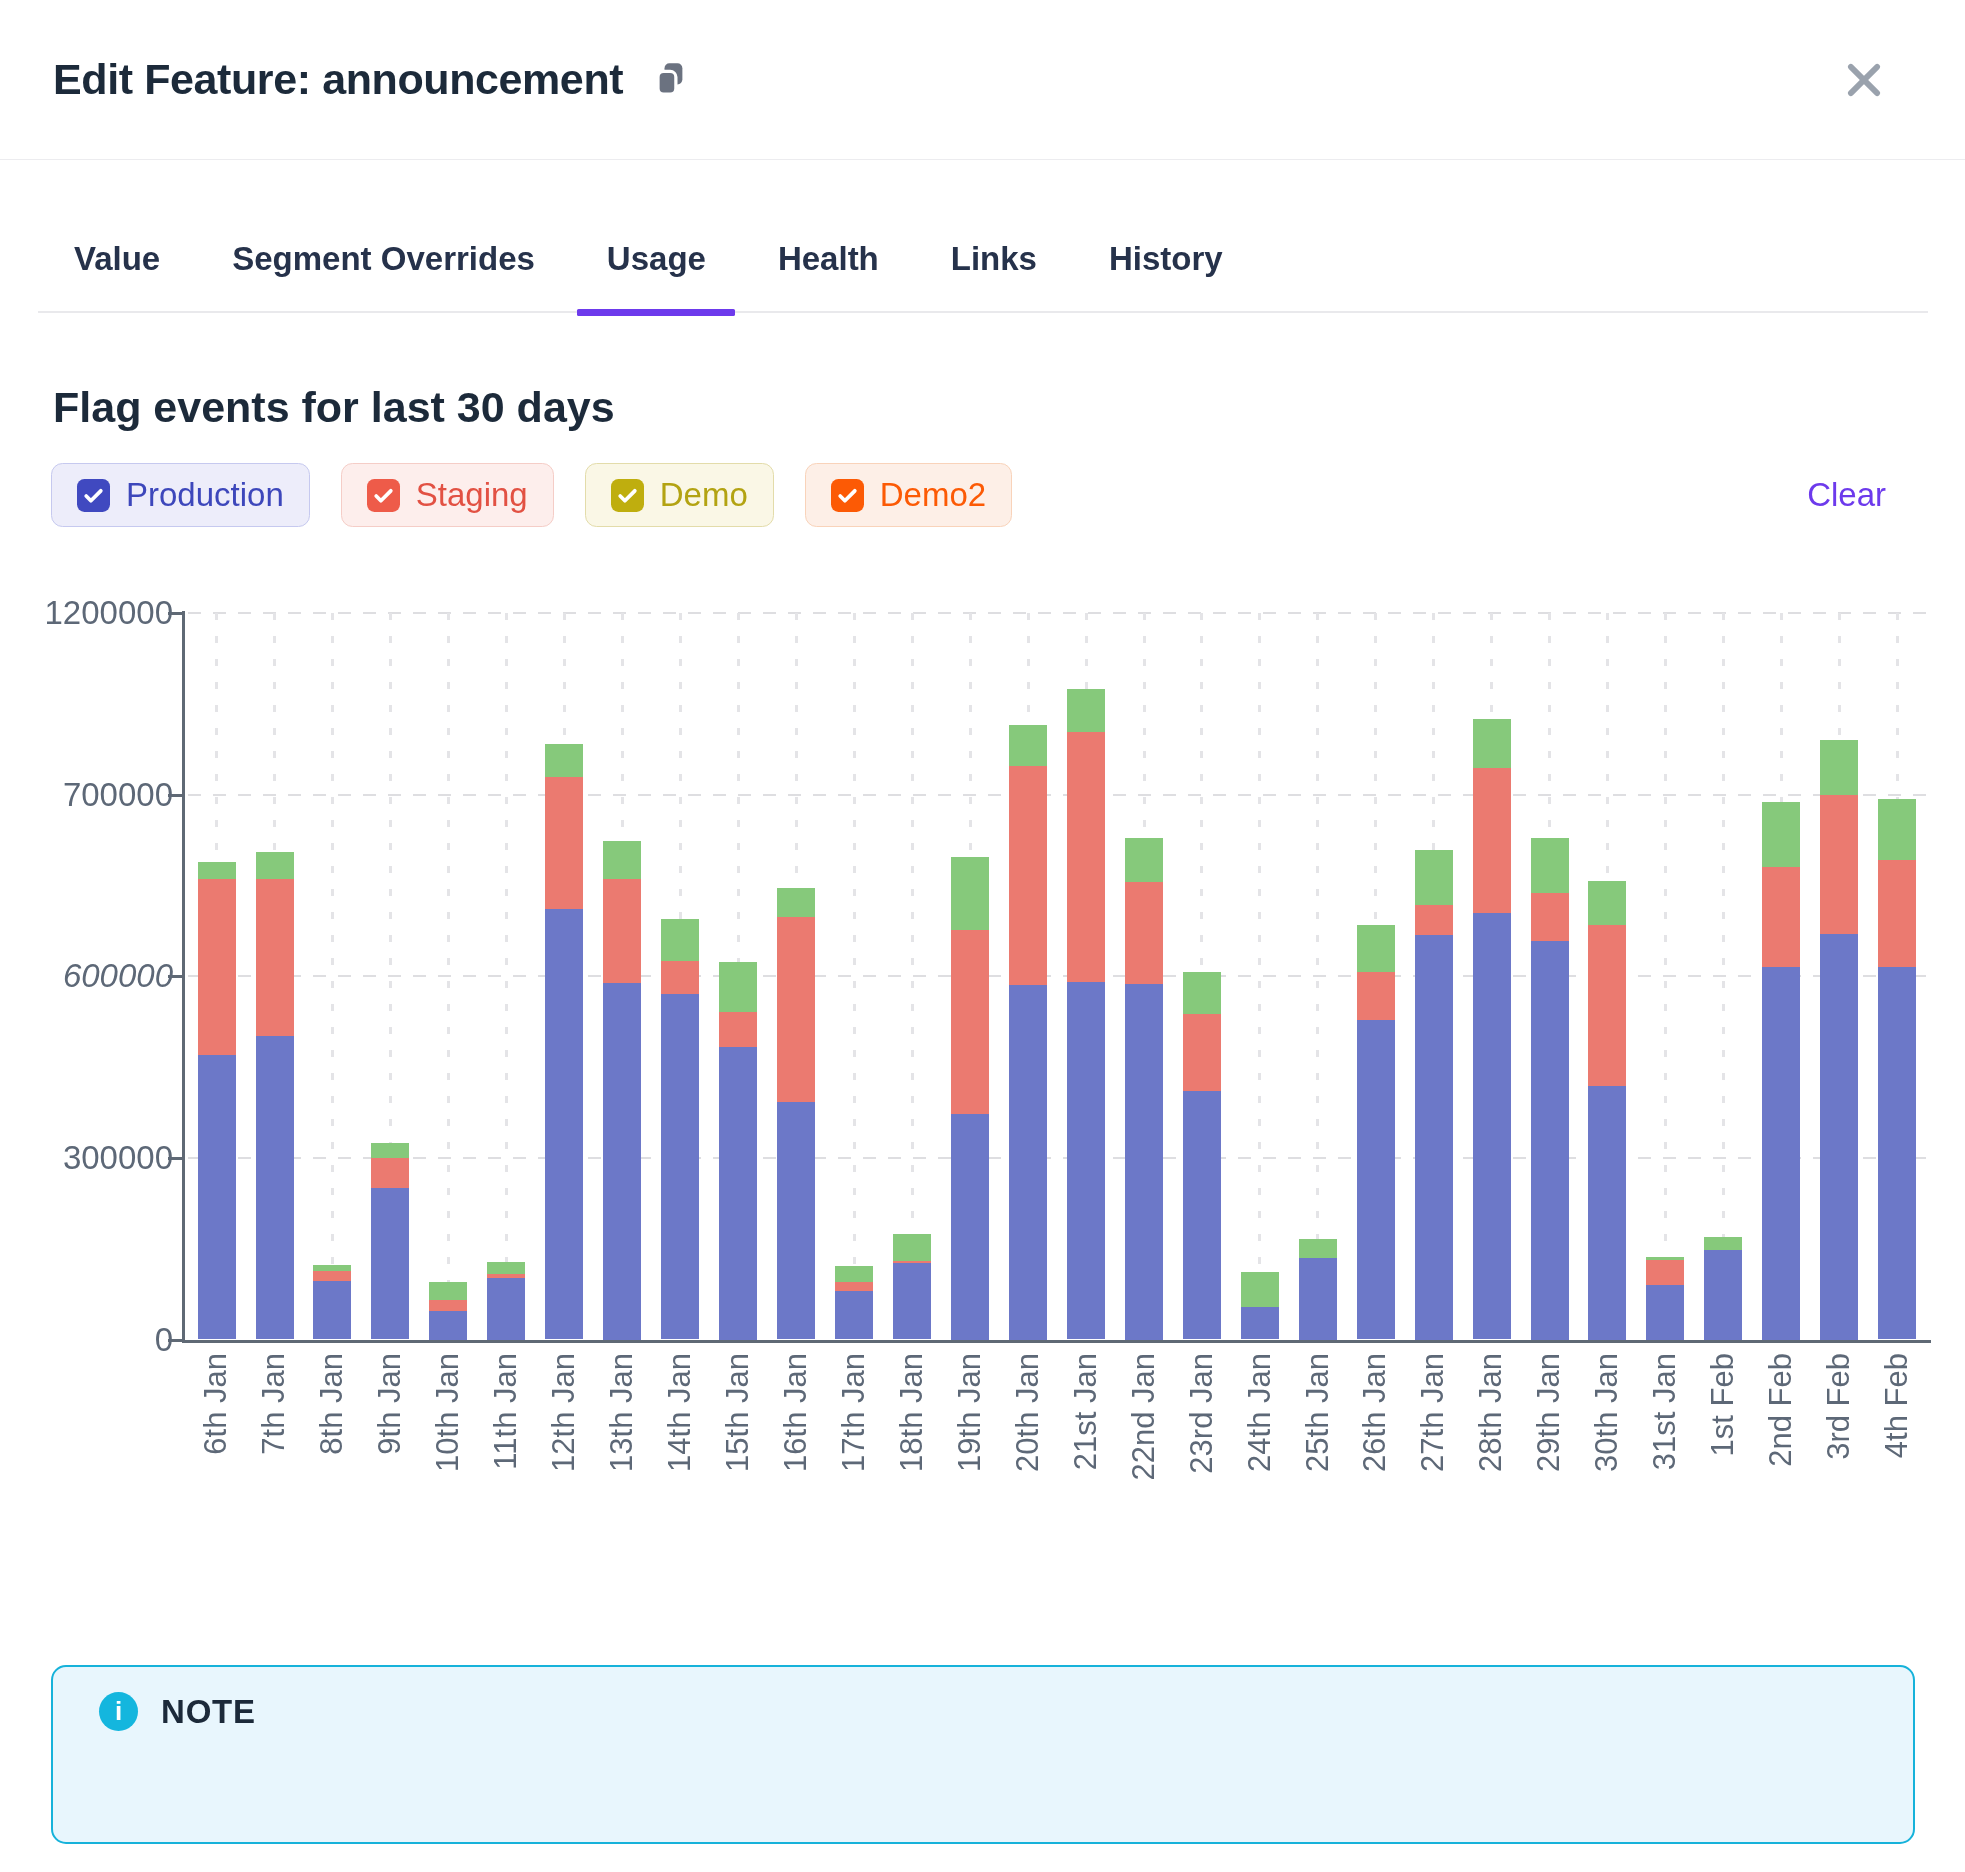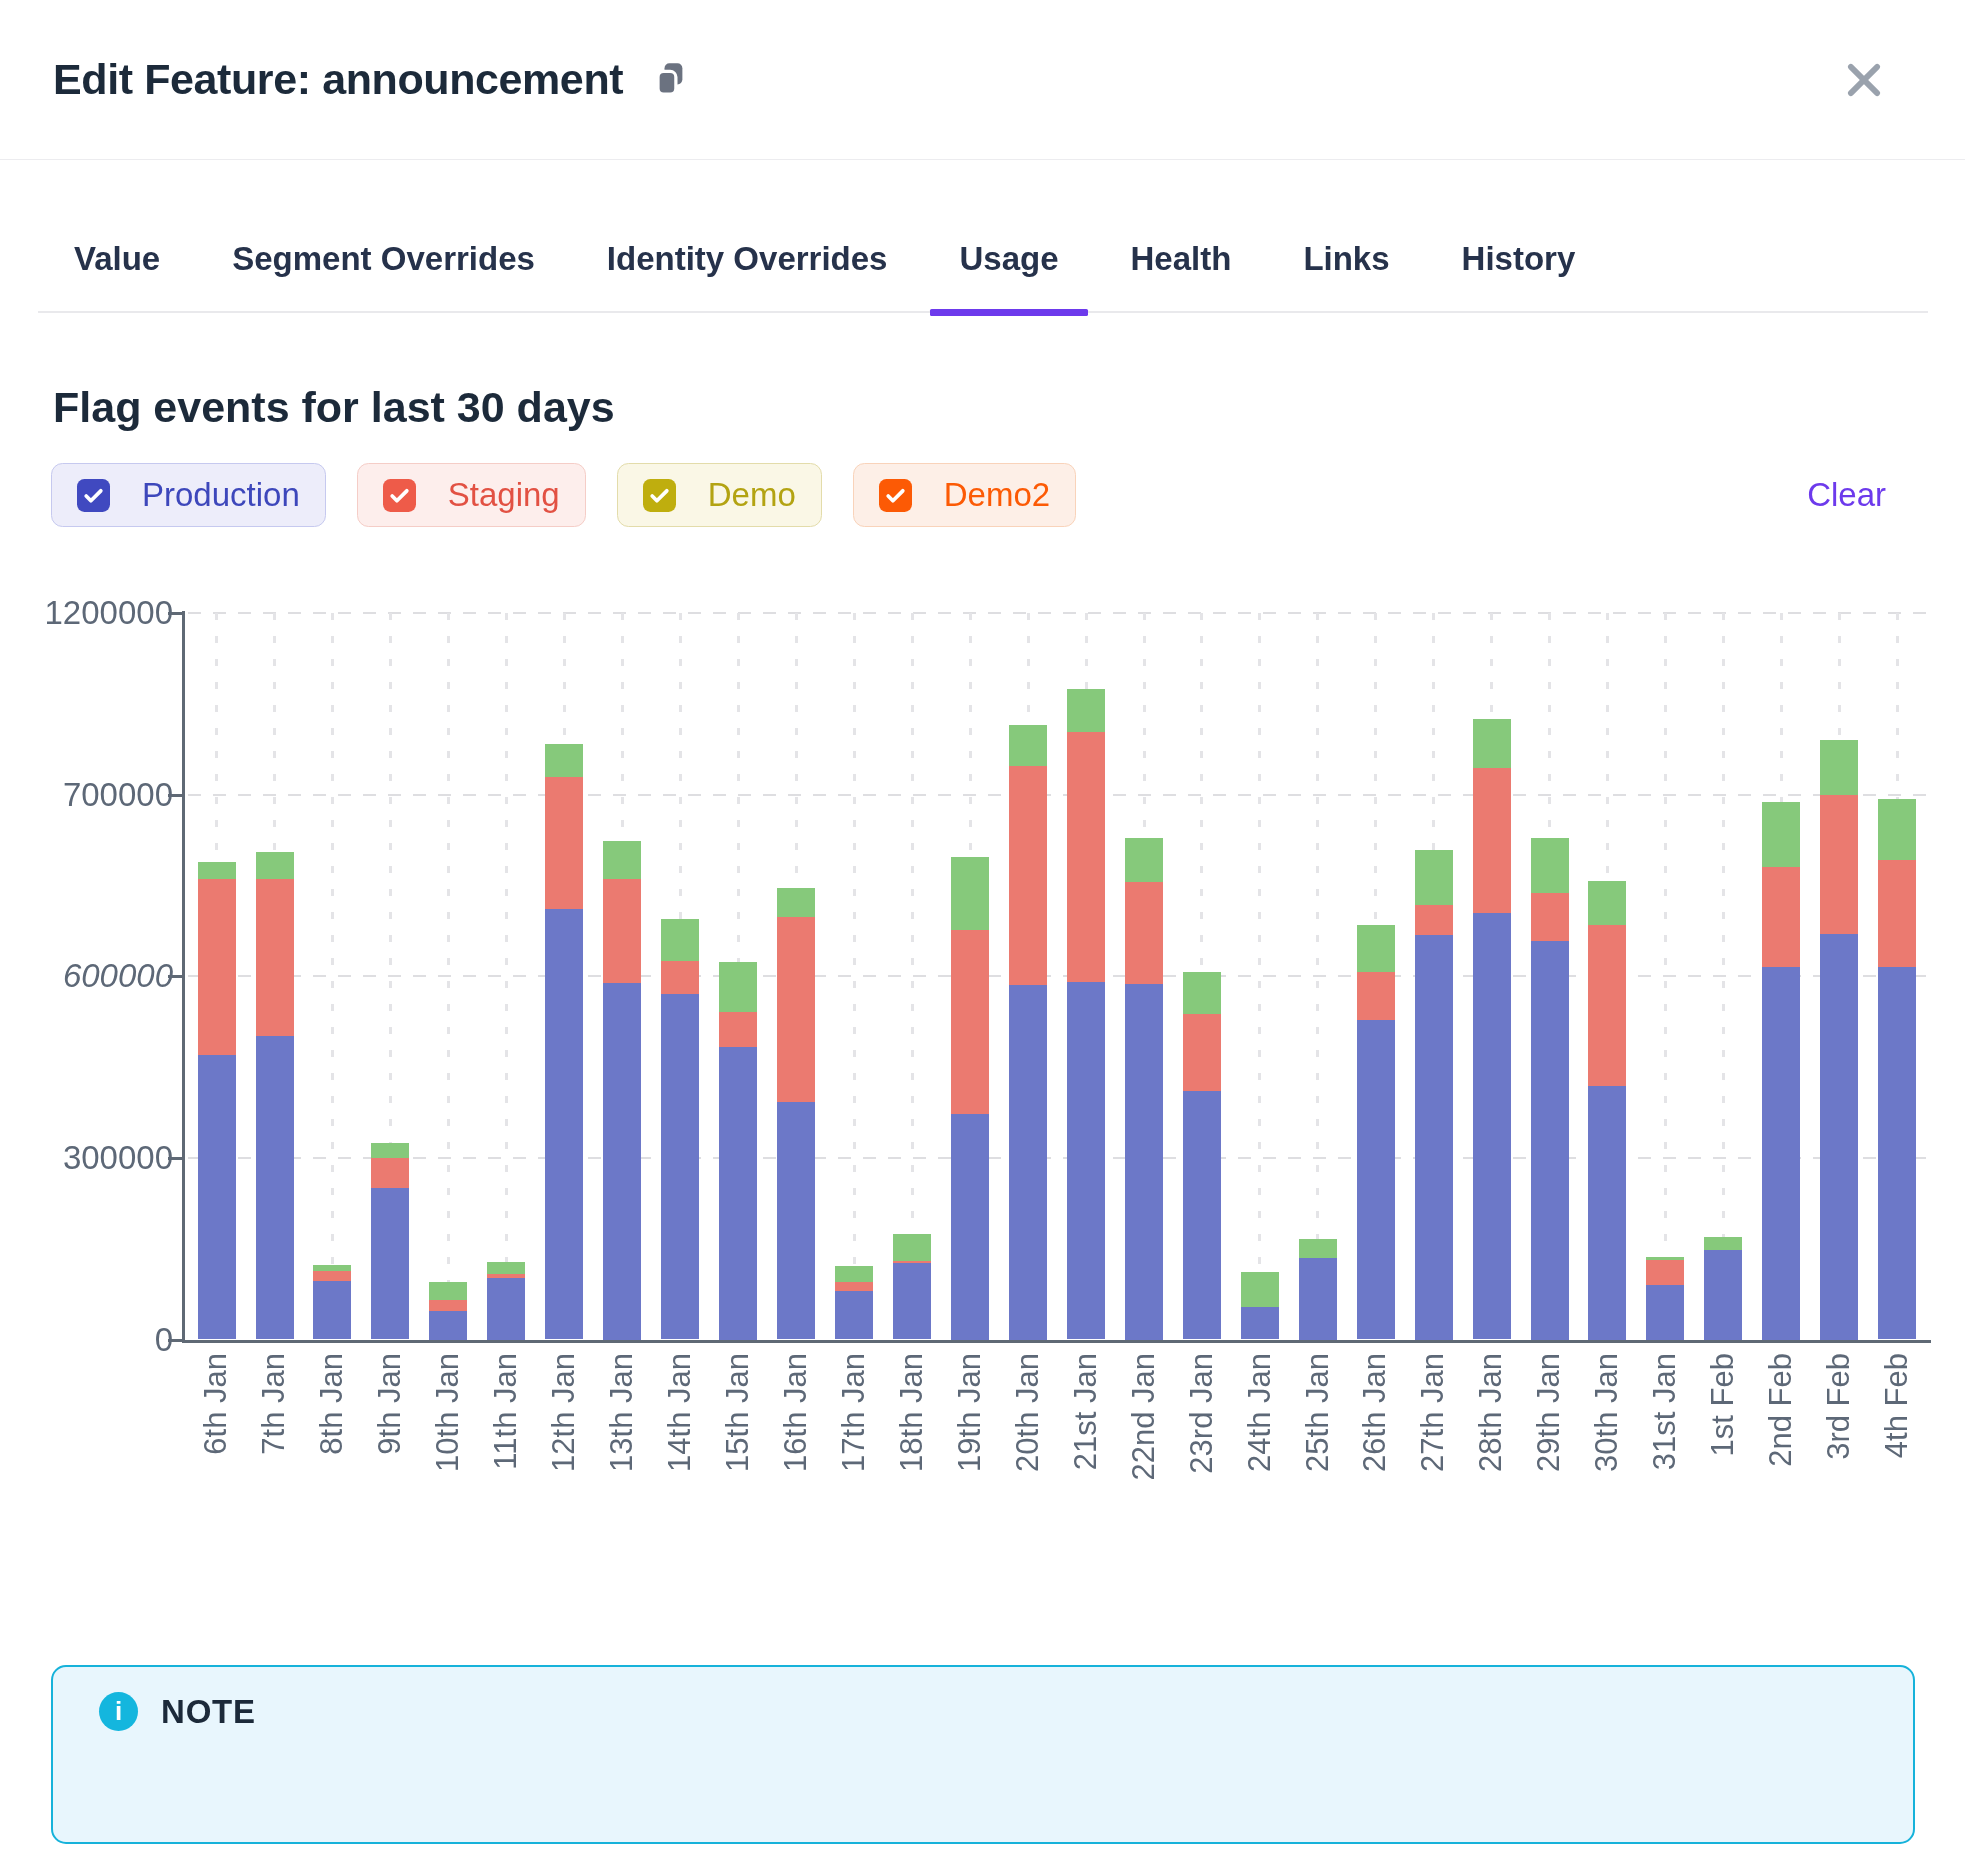--- a/index.html
+++ b/index.html
@@ -19,21 +19,21 @@
   .tab{position:relative;height:100%;display:flex;align-items:center;padding:0 36px;
        font-size:33px;font-weight:600;color:#26324b;cursor:pointer;white-space:nowrap;}
   .tab.active{font-weight:700;}
   .tab.active::after{content:"";position:absolute;left:6.6px;right:6.6px;bottom:-5px;height:7.4px;
        background:#6d3aec;border-radius:1.6px;}
 
   .section-heading{position:absolute;top:383px;left:53px;font-size:43px;font-weight:700;color:#1c2a3a;}
 
   
   .chips{position:absolute;top:463px;left:51px;right:80px;display:flex;align-items:center;gap:31px;}
-  .chip{display:flex;align-items:center;gap:32px;height:64px;padding:15px 25px;border-radius:11.5px;
+  .chip{display:flex;align-items:center;gap:16px;height:64px;padding:15px 25px;border-radius:11.5px;
         border:1.6px solid;box-sizing:border-box;font-size:33px;font-weight:500;cursor:pointer;white-space:nowrap;}
   .chip-box{width:33px;height:33px;border-radius:7.4px;display:flex;align-items:center;justify-content:center;flex:0 0 33px;}
   .clear{margin-left:auto;font-size:33px;color:#6d3aec;font-weight:500;cursor:pointer;}
 
   
   #chart{position:absolute;left:0;top:0;width:1966px;height:1873px;pointer-events:none;}
   .ylab{position:absolute;left:25px;width:148px;text-align:right;font-size:33px;color:#5d6877;}
   .xlab{position:absolute;font-size:31px;color:#5d6877;writing-mode:vertical-rl;transform:rotate(180deg);
         line-height:36px;white-space:nowrap;}
   .hgrid{position:absolute;height:1.6px;background:repeating-linear-gradient(90deg,#dedee1 0 13px,transparent 13px 25px);}
@@ -71,21 +71,20 @@
       <svg width="46" height="46" viewBox="0 0 56 56">
         <line x1="12" y1="12" x2="44" y2="44" stroke="#9aa2ad" stroke-width="7" stroke-linecap="round"></line>
         <line x1="44" y1="12" x2="12" y2="44" stroke="#9aa2ad" stroke-width="7" stroke-linecap="round"></line>
       </svg>
     </span>
   </div>
 
   <div class="tabs" id="tabs">
       <div class="tab">Value</div>
       <div class="tab">Segment Overrides</div>
-      <div class="tab">Identity Overrides</div>
       <div class="tab active">Usage</div>
       <div class="tab">Health</div>
       <div class="tab">Links</div>
       <div class="tab">History</div>
     </div>
 
   <div class="section-heading">Flag events for last 30 days</div>
 
   <div class="chips" id="chips">
       <div class="chip" style="background: rgb(237, 237, 250); border-color: rgb(198, 201, 239); color: rgb(61, 71, 187);">

